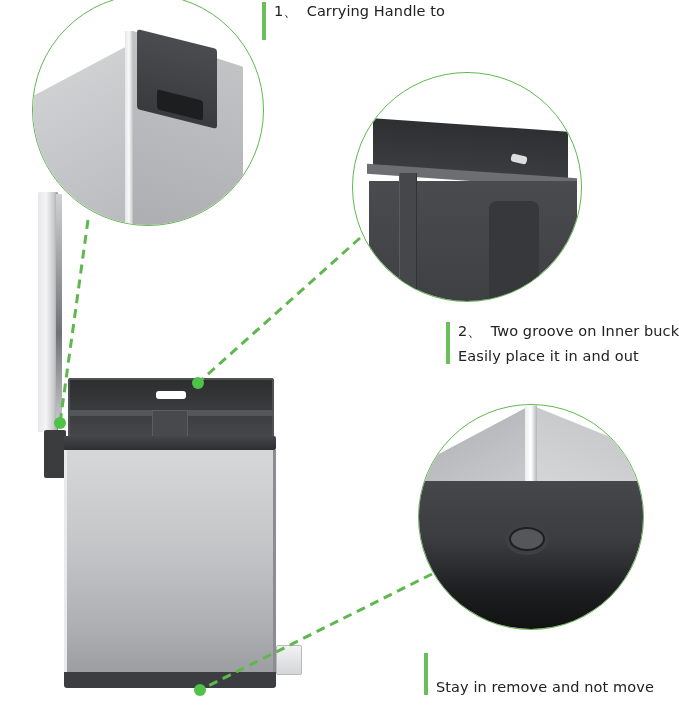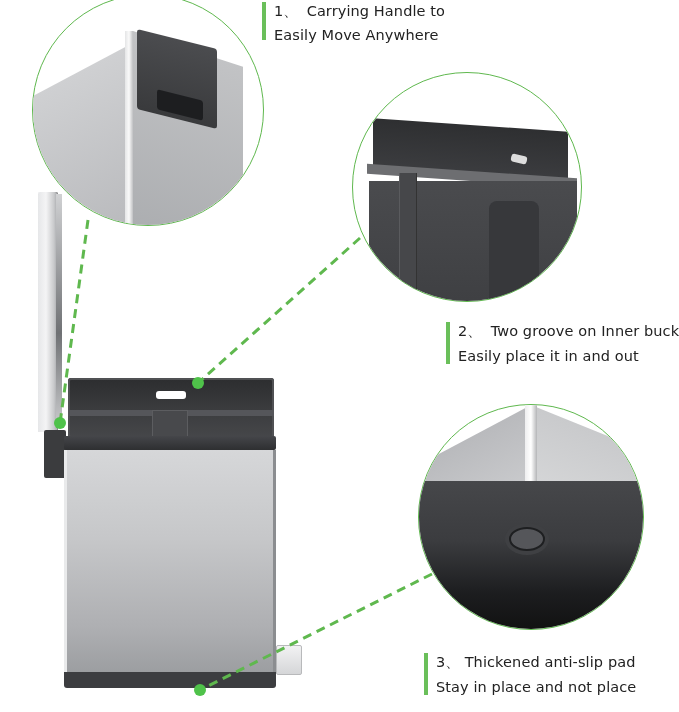--- a/index.html
+++ b/index.html
@@ -77,32 +77,27 @@
   <circle cx="198" cy="383" r="6" fill="#4fc24a"></circle>
   <circle cx="200" cy="690" r="6" fill="#4fc24a"></circle>
 </svg>
 
 <div class="callout" style="left:262px; top:0px; width:200px; height:46px;">
   <div class="bar" style="top:2px; height:38px;"></div>
   <div class="line" style="left:12px; top:2px;">
     <span>1、</span>
     <span style="margin-left:4px;">Carrying Handle to</span>
   </div>
-  <div class="line" style="left:12px; top:27px;">Easily Move Anywhere</div>
 </div>
 
 <div class="callout" style="left:446px; top:320px; width:233px; height:46px;">
   <div class="bar" style="top:2px; height:42px;"></div>
   <div class="line" style="left:12px; top:2px;">
     <span>2、</span>
     <span style="margin-left:4px;">Two groove on Inner bucket</span>
   </div>
   <div class="line" style="left:12px; top:28px;">Easily place it in and out</div>
 </div>
 
 <div class="callout" style="left:424px; top:651px; width:210px; height:46px;">
   <div class="bar" style="top:2px; height:42px;"></div>
-  <div class="line" style="left:12px; top:2px;">
-    <span>3、</span>
-    <span>Thickened anti-slip pad</span>
-  </div>
-  <div class="line" style="left:12px; top:28px;">Stay in place and not place</div>
+  <div class="line" style="left:12px; top:28px;">Stay in remove and not move</div>
 </div>
 
 </body></html>

